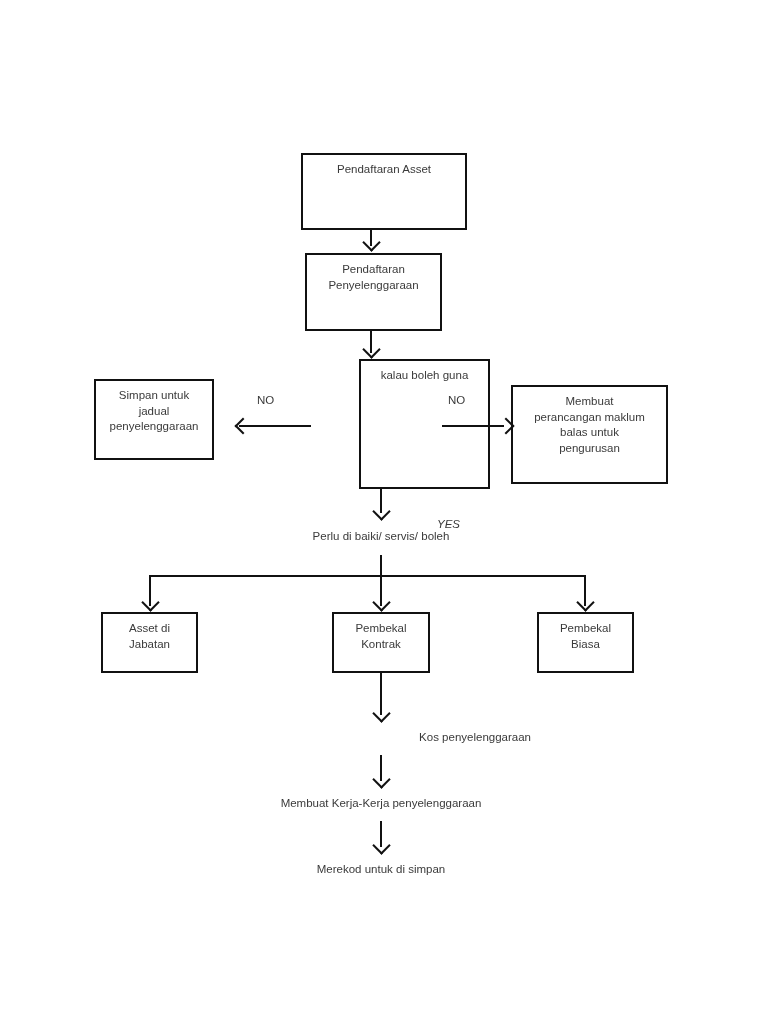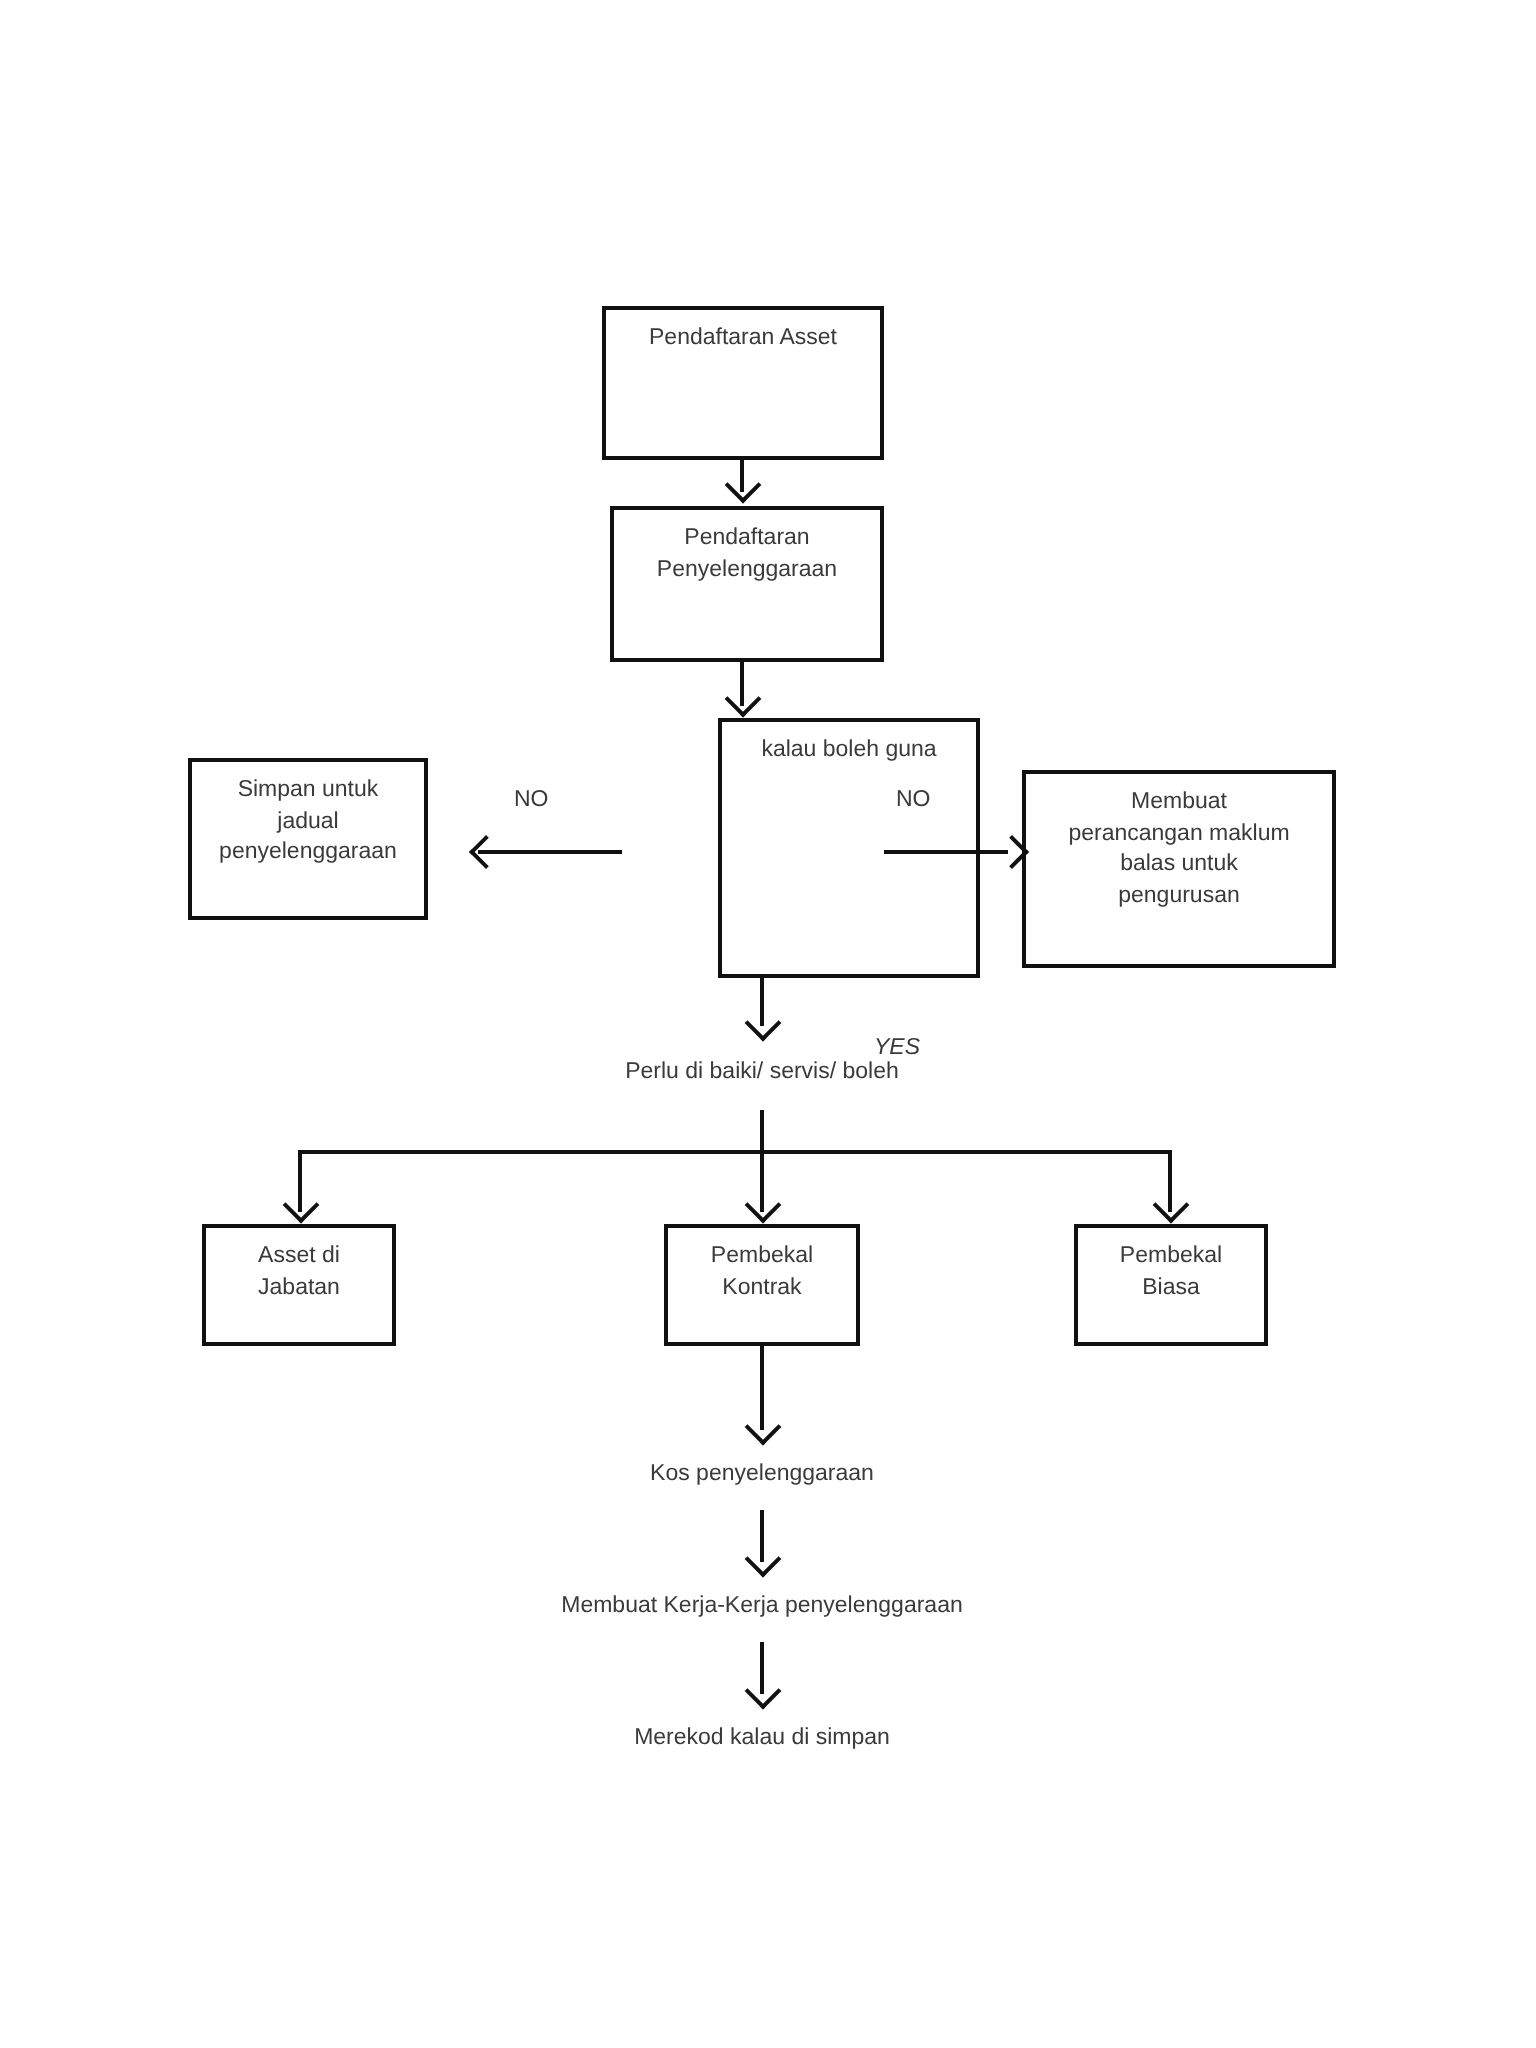--- a/index.html
+++ b/index.html
@@ -106,21 +106,21 @@
     border-top: 2px solid #111111;
     transform: rotate(45deg);
   }
 </style>
 </head>
 <body>
 
 <div id="page">
 
 
-  <div class="box top-text" style="left:301px; top:153px; width:141px; height:77px;">
+  <div class="box top-text" style="left:301px; top:153px; width:166px; height:77px;">
     <span class="box-text">Pendaftaran Asset</span>
   </div>
 
   <div class="vline" style="left:370px; top:230px; height:16px;"></div>
   <div class="arrow-down" style="left:365px; top:236px;"></div>
 
   <div class="box top-text" style="left:305px; top:253px; width:137px; height:78px;">
     <span class="box-text">Pendaftaran
 Penyelenggaraan</span>
   </div>
@@ -184,31 +184,31 @@
   </div>
 
   <div class="box top-text" style="left:537px; top:612px; width:97px; height:61px;">
     <span class="box-text">Pembekal
 Biasa</span>
   </div>
 
   <div class="vline" style="left:380px; top:673px; height:42px;"></div>
   <div class="arrow-down" style="left:375px; top:707px;"></div>
 
-  <div class="flow-label" style="left:231px; top:731px; width:300px;">
+  <div class="flow-label" style="left:231px; top:731px; width:300px;text-align:right;">
     <span>Kos penyelenggaraan</span>
   </div>
 
   <div class="vline" style="left:380px; top:755px; height:26px;"></div>
   <div class="arrow-down" style="left:375px; top:773px;"></div>
 
   <div class="flow-label" style="left:181px; top:797px; width:400px;">
     <span>Membuat Kerja-Kerja penyelenggaraan</span>
   </div>
 
   <div class="vline" style="left:380px; top:821px; height:26px;"></div>
   <div class="arrow-down" style="left:375px; top:839px;"></div>
 
   <div class="flow-label" style="left:231px; top:863px; width:300px;">
-    <span>Merekod kalau di simpan</span>
+    <span>Merekod untuk di simpan</span>
   </div>
 
 </div>
 
 </body></html>

